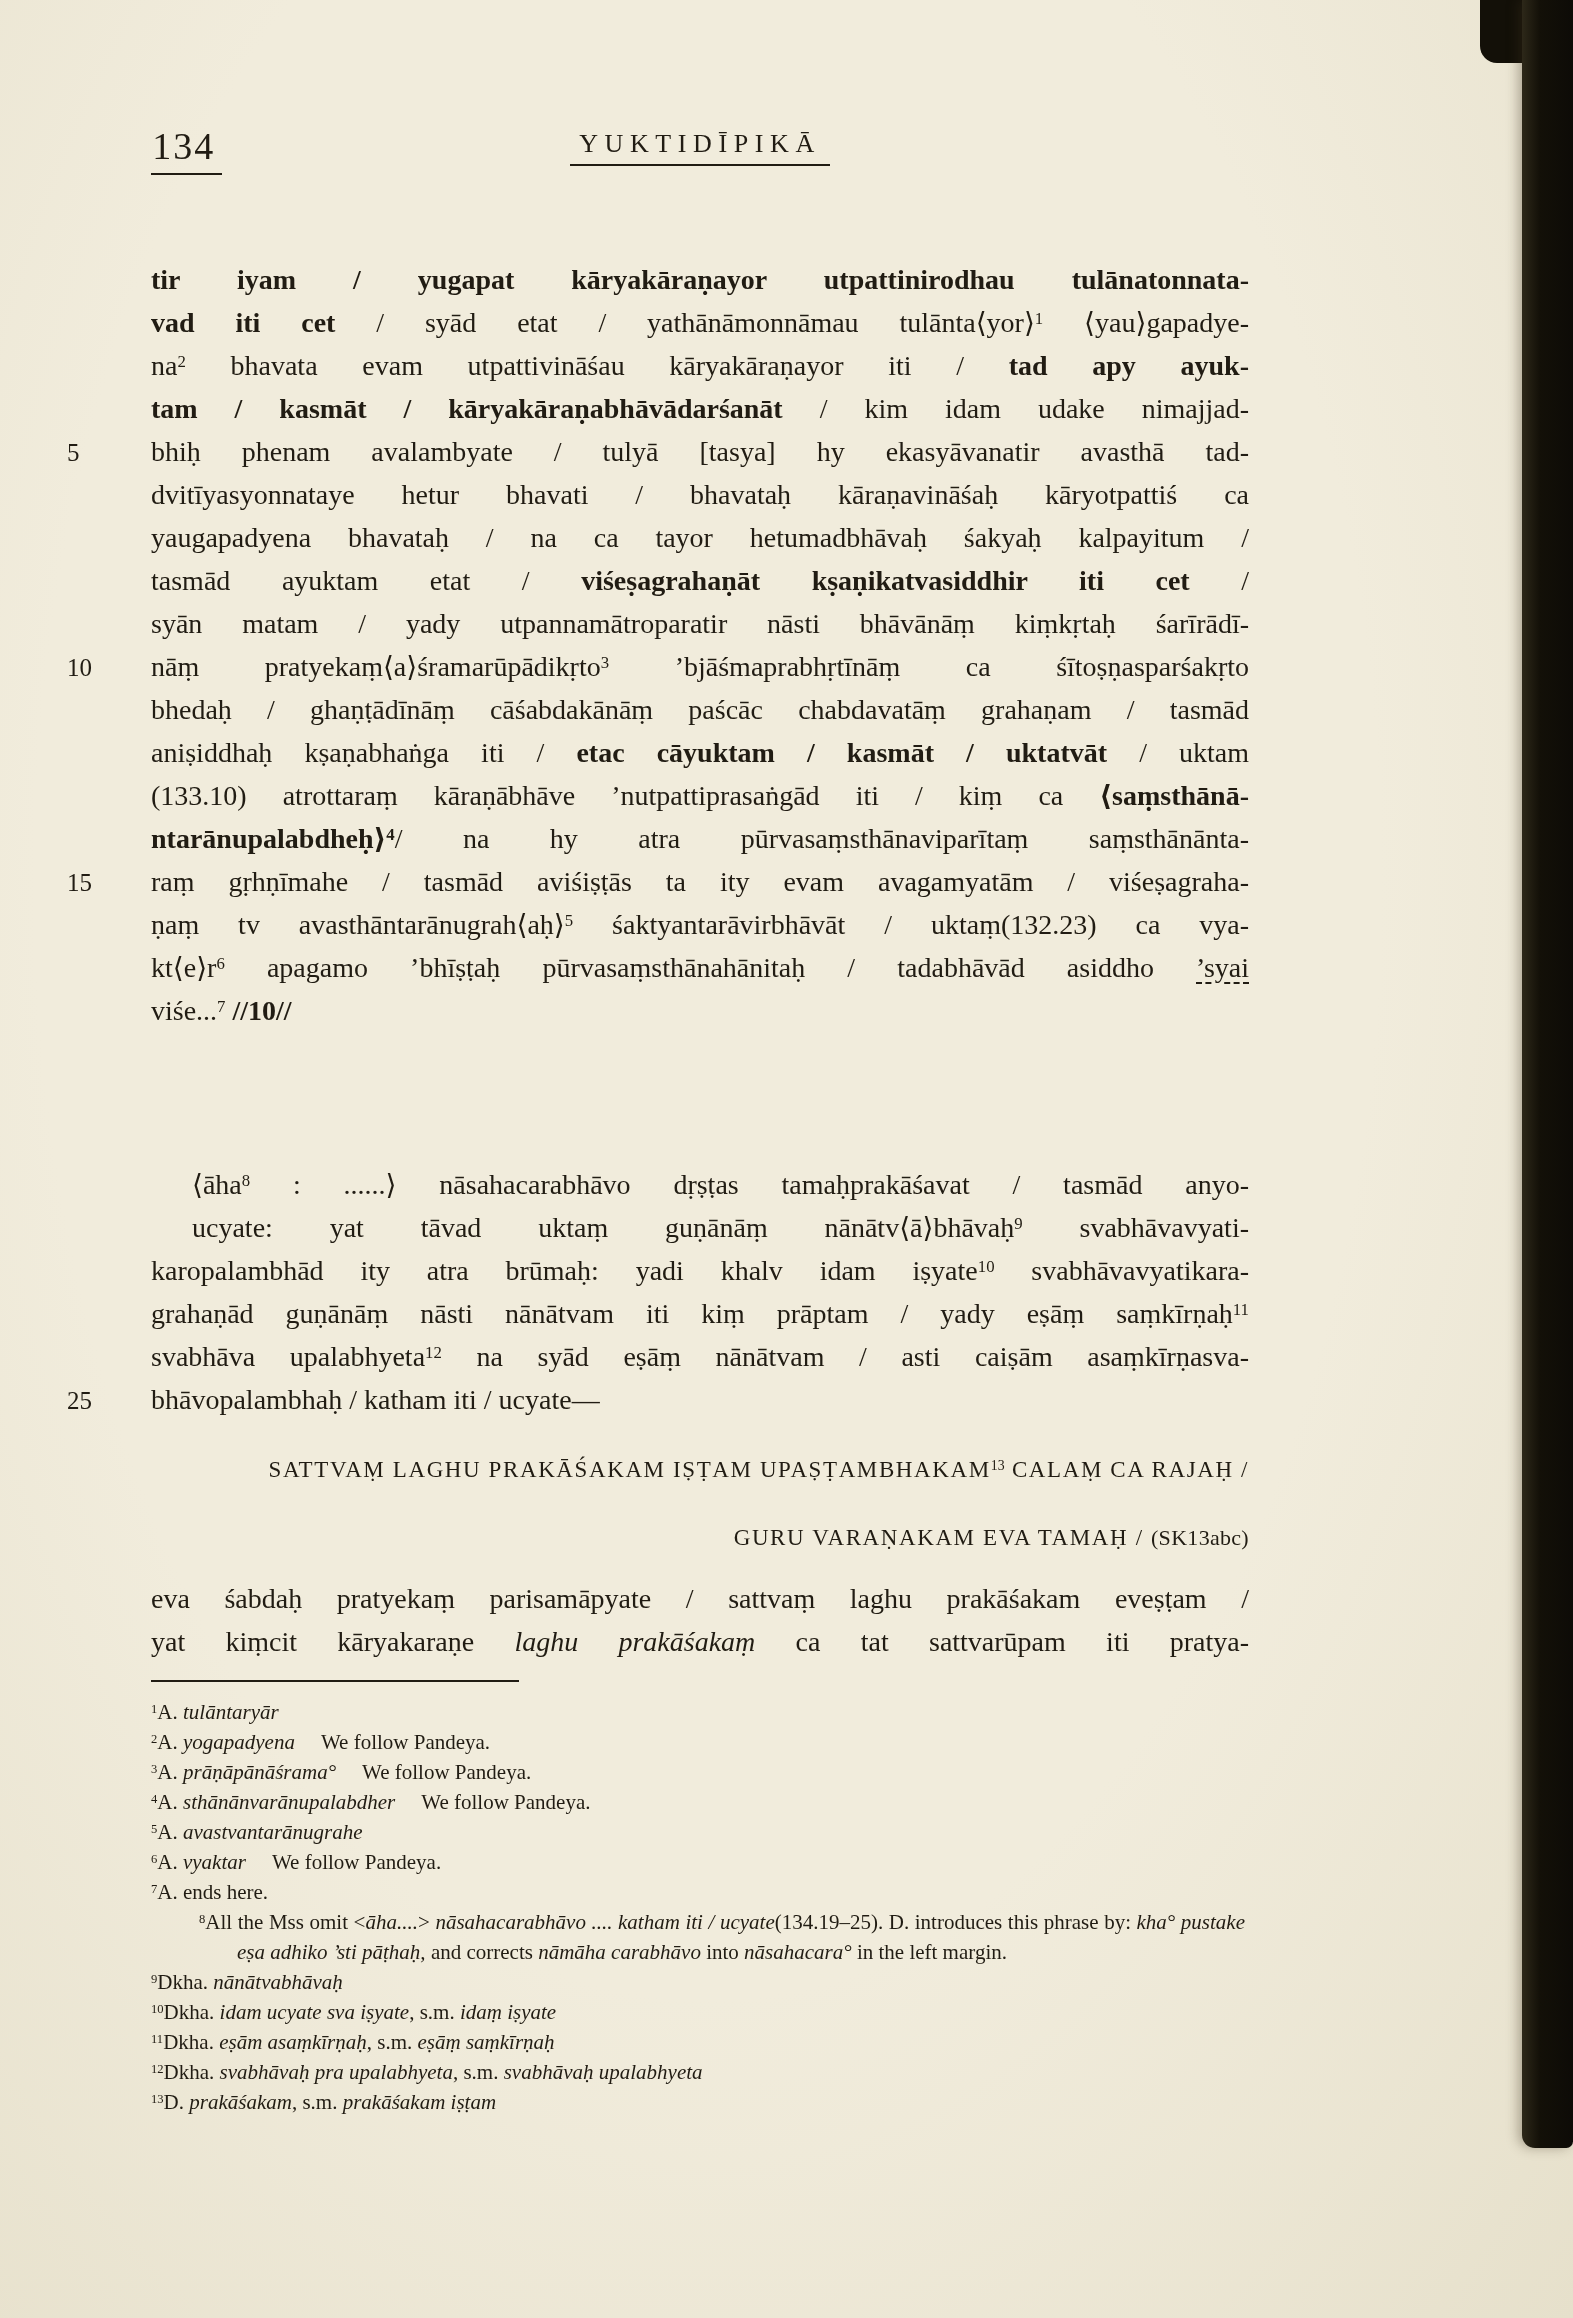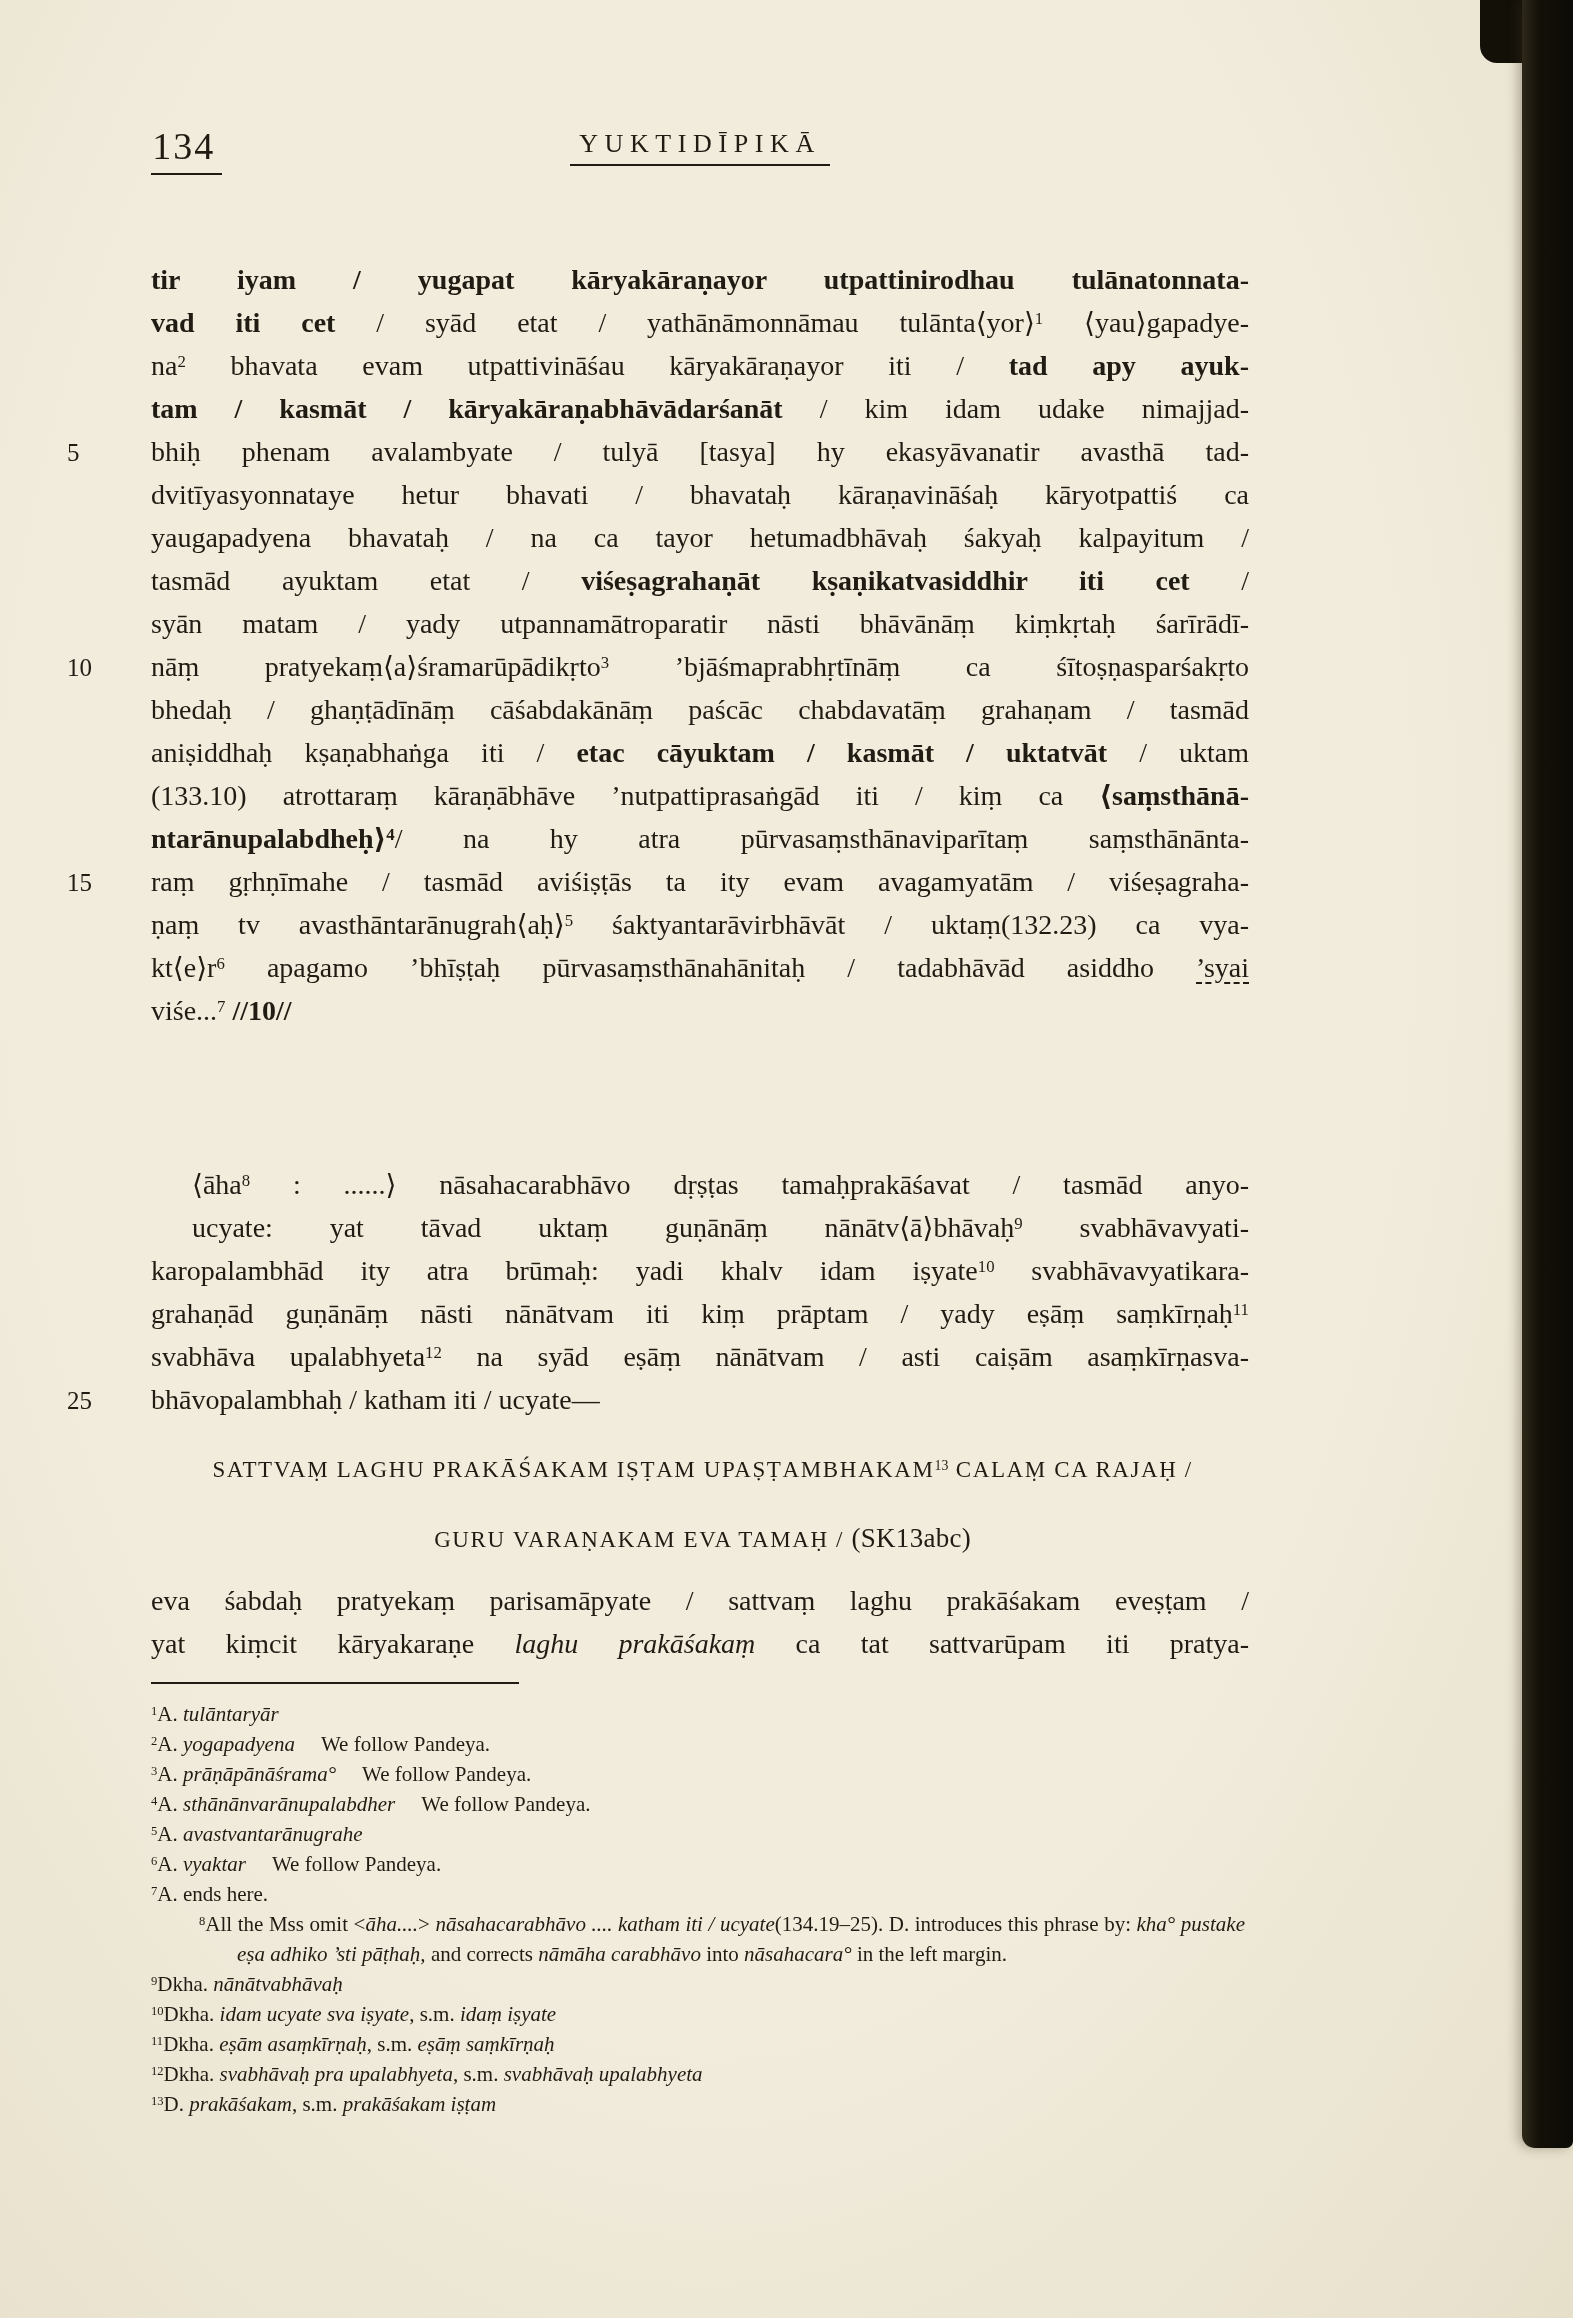--- a/index.html
+++ b/index.html
@@ -35,23 +35,23 @@
   .i { font-style: italic; }
   .sup { font-size: 0.60em; position: relative; top: -0.5em; line-height: 0; letter-spacing: 0; }
   .u {
     text-decoration: underline; text-decoration-style: dashed;
     text-decoration-thickness: 2px; text-underline-offset: 5.3px;
   }
   .gapb { margin-left: 26px; }
 
   .line.verse {
     font-size: 23px; letter-spacing: 1.6px; line-height: 42px; min-height: 42px;
-    padding-left: 5.3px; text-align: center;
+    padding-left: 5.3px; text-align: right;
   }
-  .line.verse .plain { letter-spacing: 0.3px; font-size: 27px; }
+  .line.verse .plain { letter-spacing: 0.3px; font-size: 22px; }
 
   .fnrule {
     width: 368px; border-top: 2.6px solid var(--ink, #211c13);
     margin: 17px 0 14.5px 0; height: 0;
   }
   .footnotes { font-size: 21px; line-height: 30px; width: 1094px; }
   .fn { padding-left: 38px; text-indent: -38px; text-align: left; }
   .fn.fjust { text-align: justify; margin-left: 48px; }
 
   .scan-corner {

